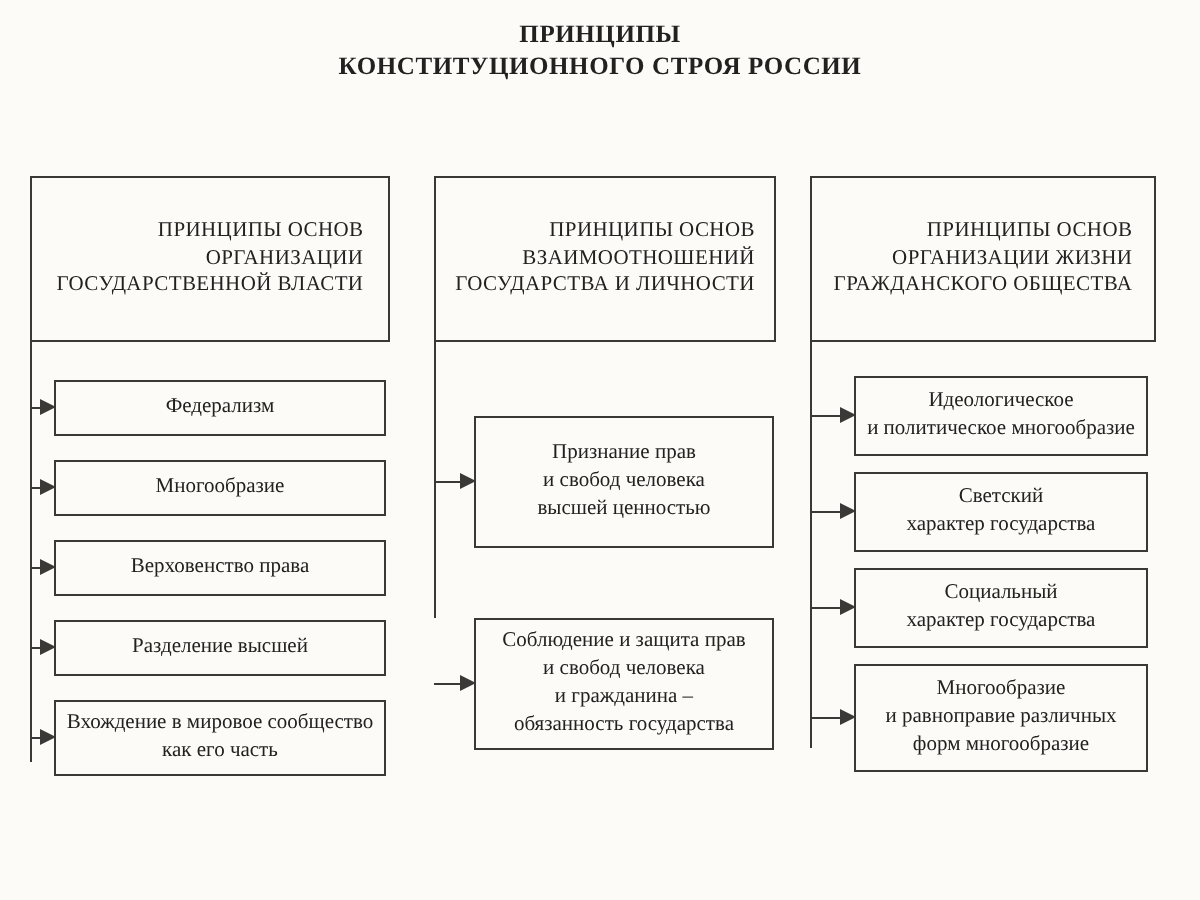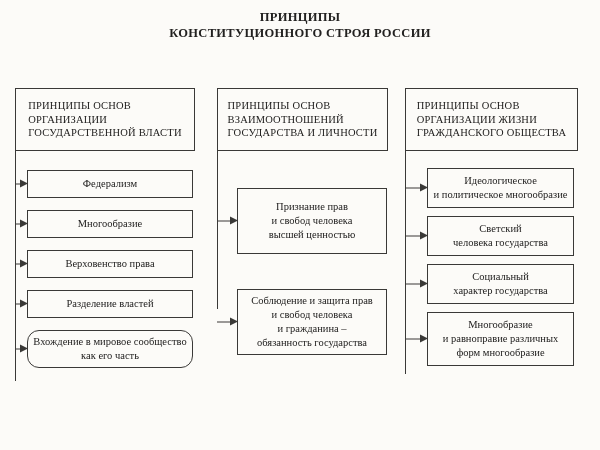--- a/index.html
+++ b/index.html
@@ -28,22 +28,22 @@
 
   .column { position: absolute; top: 88px; }
   .col-0 { left: 15px;  width: 180px; --inset: 12px; --iw: 166px; --gap: 12px; --mt: 19px; --minh: 28px; --hh: 49px; }
   .col-1 { left: 217px; width: 171px; --inset: 20px; --iw: 150px; --gap: 35px; --mt: 37px; --minh: 66px; --hh: 50px; }
   .col-2 { left: 405px; width: 173px; --inset: 22px; --iw: 147px; --gap: 8px;  --mt: 17px; --minh: 40px; --hh: 50px; }
 
   .header-box {
     min-height: var(--hh);
     border: 1px solid var(--line);
     display: flex; align-items: center; justify-content: center;
-    text-align: left;
-    padding: 10px 3px;
+    text-align: right;
+    padding: 20px 3px;
     background: var(--bg);
   }
   .header-label {
     font-size: 10.5px;
     line-height: 1.3;
     white-space: pre-line;
     letter-spacing: 0.2px;
   }
 
   .vline {
@@ -61,21 +61,21 @@
     position: relative;
     width: var(--iw);
     min-height: var(--minh);
     border: 1px solid var(--line);
     display: flex; align-items: center; justify-content: center;
     text-align: center;
     padding: 3px 2px;
     background: var(--bg);
   }
   .col-0 .item-box:nth-child(5) { min-height: 34px; }
-  .col-0 .item-box:last-child  { min-height: 38px; border-radius: 12px; }
+  .col-0 .item-box:last-child  { min-height: 38px; }
   .col-2 .item-box:last-child  { min-height: 54px; }
 
   .item-label {
     font-size: 10.5px;
     line-height: 1.32;
     white-space: pre-line;
   }
 
   .arrow {
     position: absolute;
@@ -127,21 +127,21 @@
           <div class="item-box">
             <span class="arrow"></span>
             <span class="item-label">Многообразие</span>
           </div>
           <div class="item-box">
             <span class="arrow"></span>
             <span class="item-label">Верховенство права</span>
           </div>
           <div class="item-box">
             <span class="arrow"></span>
-            <span class="item-label">Разделение властей</span>
+            <span class="item-label">Разделение высшей</span>
           </div>
           <div class="item-box">
             <span class="arrow"></span>
             <span class="item-label">Вхождение в мировое сообщество
 как его часть</span>
           </div>
         </div>
       </div>
       <div class="column col-1">
         <div class="header-box">
@@ -175,21 +175,21 @@
         <div class="vline" style="top: 49px; height: 237px;"></div>
         <div class="items">
           <div class="item-box">
             <span class="arrow"></span>
             <span class="item-label">Идеологическое
 и политическое многообразие</span>
           </div>
           <div class="item-box">
             <span class="arrow"></span>
             <span class="item-label">Светский
-человека государства</span>
+характер государства</span>
           </div>
           <div class="item-box">
             <span class="arrow"></span>
             <span class="item-label">Социальный
 характер государства</span>
           </div>
           <div class="item-box">
             <span class="arrow"></span>
             <span class="item-label">Многообразие
 и равноправие различных

